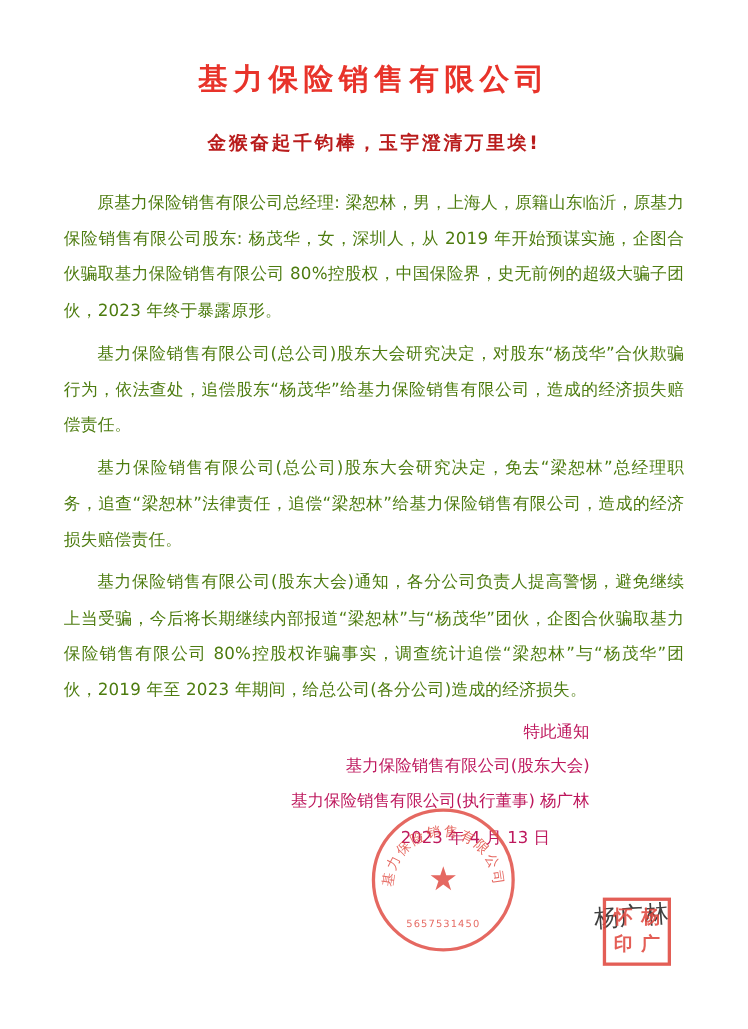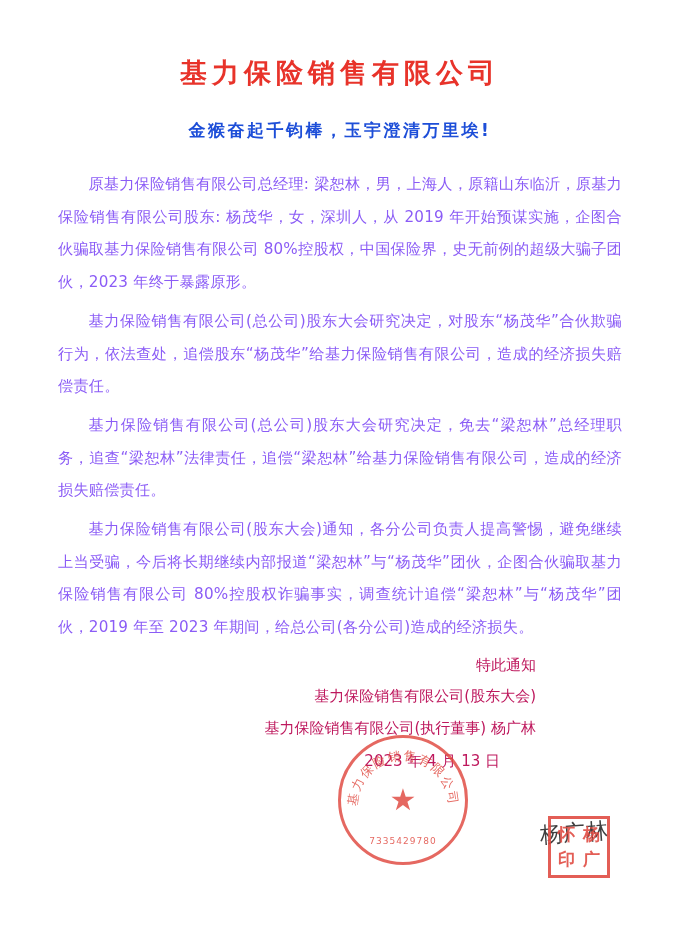--- a/index.html
+++ b/index.html
@@ -30,30 +30,30 @@
   }
   .title-line-1 {
     font-size: 27px;
   }
   .title-line-2 {
     font-size: 27px;
     margin-top: 6px;
   }
   .couplet {
     text-align: center;
-    color: #1d4ed8;
+    color: #b91c1c;
     font-size: 17px;
     line-height: 1.9;
     margin-top: 20px;
     letter-spacing: 2.5px;
     font-weight: 600;
   }
   .body-text {
     margin-top: 22px;
-    color: #8b5cf6;
+    color: #4d7c0f;
     font-size: 15.2px;
     line-height: 2.15;
     text-align: justify;
     letter-spacing: 0.2px;
   }
   .body-text p {
     margin: 0 0 6px 0;
     text-indent: 2em;
   }
   .signature {
@@ -183,21 +183,21 @@
   <div class="seal-round">
     <svg class="seal-arc" viewBox="0 0 124 124">
       <defs>
         <path id="arcpath" d="M 16,68 A 46,46 0 0 1 108,68"></path>
       </defs>
       <text>
         <textPath href="#arcpath" startOffset="50%" text-anchor="middle">基力保险销售有限公司</textPath>
       </text>
     </svg>
     <div class="seal-star">★</div>
-    <div class="seal-bottom">7335429780</div>
+    <div class="seal-bottom">5657531450</div>
   </div>
 
   <div class="handsign">杨广林</div>
 
   <div class="seal-square">
     <div class="sq-grid">
       <span>怀</span>
       <span>杨</span>
       <span>印</span>
       <span>广</span>

